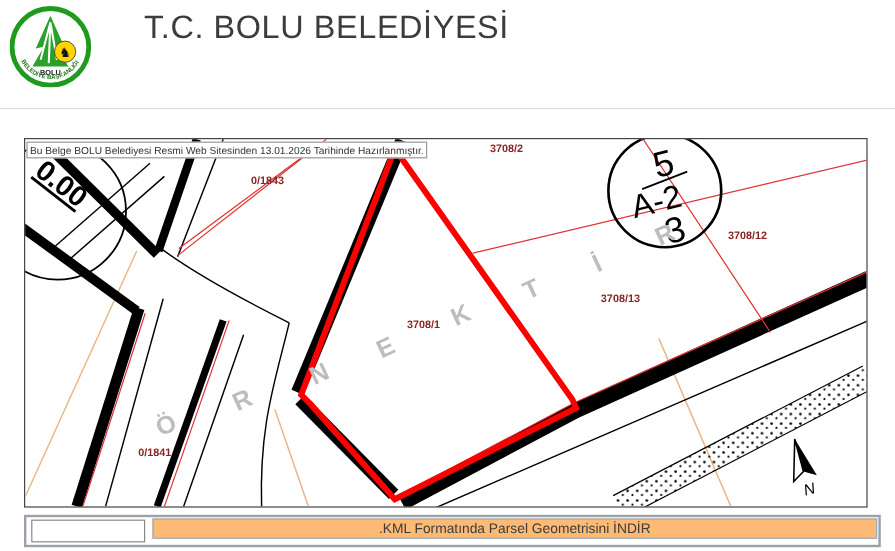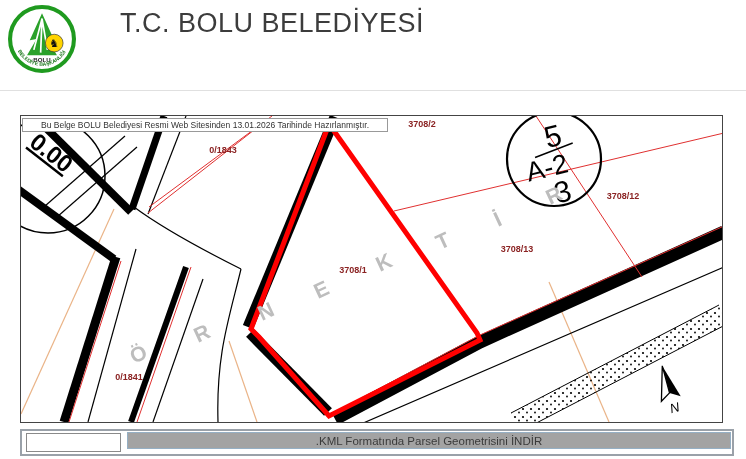--- a/index.html
+++ b/index.html
@@ -11,29 +11,29 @@
   .logo{position:absolute;left:8px;top:5px;width:68px;height:68px;}
   .title{position:absolute;left:80px;top:8px;font-size:27px;color:#3c3c3c;letter-spacing:.5px;white-space:nowrap;margin-left:40px;}
   .subtitle{position:absolute;left:82px;top:45px;font-size:11.5px;color:#4a4a4a;letter-spacing:.4px;white-space:nowrap;}
   .divider{position:absolute;left:0;top:90px;width:746px;height:0;border-top:1px solid #e0e0e0;}
 
   
   .map-frame{position:absolute;left:20px;top:115px;width:703px;height:308px;border:1px solid #444;
     background:#fff;box-sizing:border-box;}
   .map-frame svg{display:block;}
   .notice{position:absolute;left:1px;top:2px;border:1px solid #999;background:#fff;
-    font-size:8.5px;color:#333;padding:1px 18px;white-space:nowrap;}
+    font-size:8.5px;color:#333;padding:1px 2px;white-space:nowrap;}
 
   
   .footer{position:absolute;left:20px;top:429px;width:714px;height:27px;border:2px solid #9aa1a9;
     box-sizing:border-box;background:#fff;}
   .footer-leftbox{position:absolute;left:4px;top:2px;width:95px;height:19px;border:1px solid #8a8a8a;
     background:#fff;box-sizing:border-box;}
   .kml-button{position:absolute;left:105px;top:1px;width:604px;height:17px;border:1px solid #95afc4;
-    background:#a3a3a3;box-sizing:border-box;display:flex;align-items:center;justify-content:center;
+    background:#fdba74;box-sizing:border-box;display:flex;align-items:center;justify-content:center;
     font-size:11.5px;color:#3b3b3b;cursor:pointer;white-space:nowrap;}
 </style>
 </head>
 <body>
 
 <div class="page">
 
   <div class="header">
     <svg class="logo" viewBox="0 0 100 100">
       <circle cx="50" cy="50" r="47" fill="#fff" stroke="#1f9a1f" stroke-width="6"></circle>

